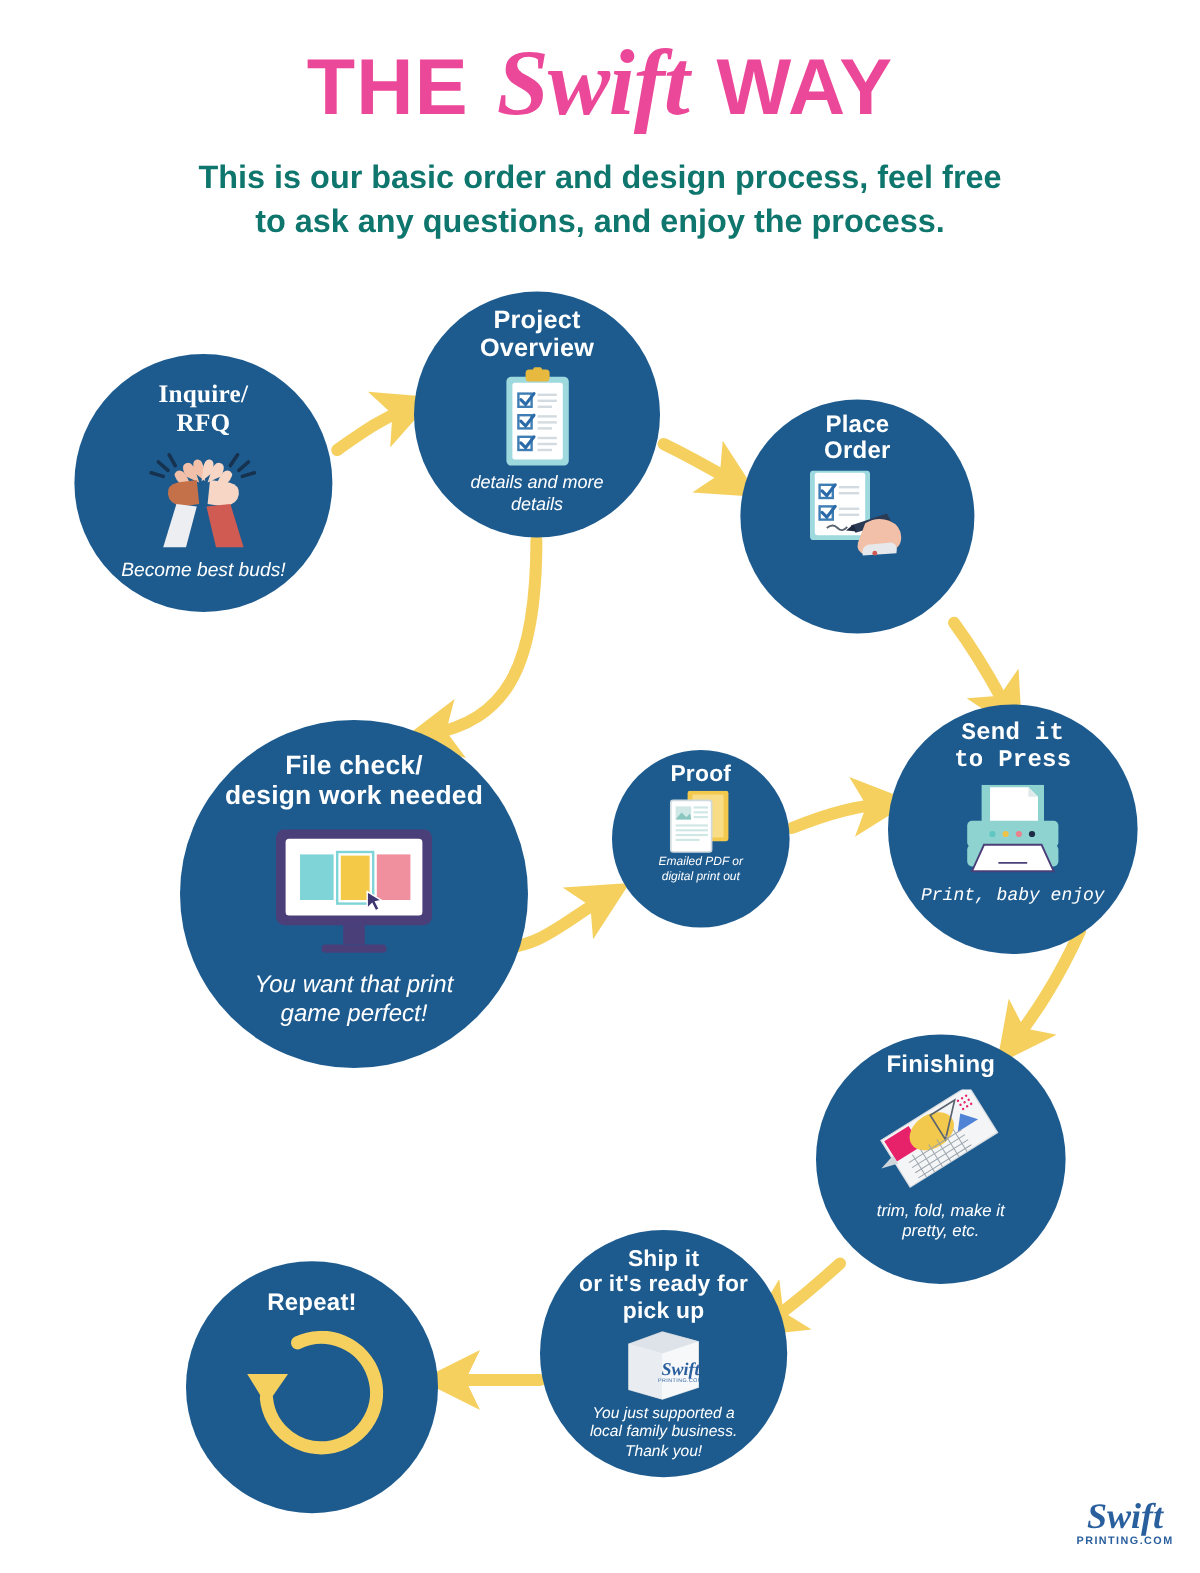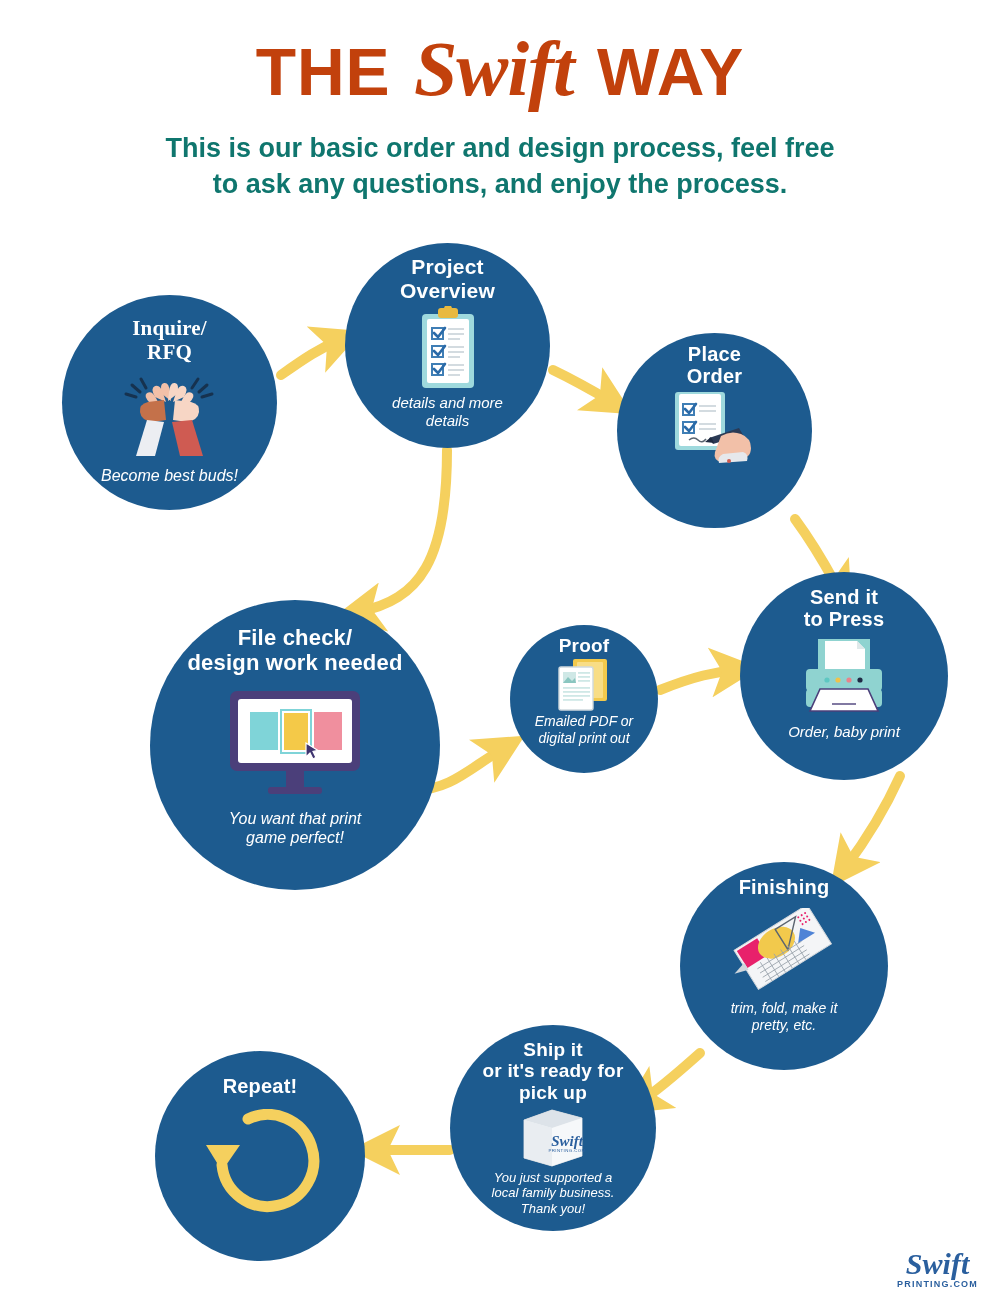--- a/index.html
+++ b/index.html
@@ -1,21 +1,21 @@
 <!DOCTYPE html>
 <html><head>
 <meta charset="utf-8">
 <style>
   html,body{margin:0;padding:0;background:#ffffff;}
   body{width:1000px;height:1311px;position:relative;overflow:hidden;
        font-family:"Liberation Sans","DejaVu Sans",sans-serif;}
 
   
   .header{position:absolute;left:0;top:0;width:1000px;text-align:center;}
-  .title{font-size:66px;font-weight:bold;color:#c2410c;letter-spacing:1px;
+  .title{font-size:66px;font-weight:bold;color:#ec4899;letter-spacing:1px;
          line-height:1;padding-top:30px;white-space:nowrap;}
   .title .plain{font-family:"Liberation Sans","DejaVu Sans",sans-serif;font-weight:bold;}
   .title .script{font-family:"Liberation Serif","DejaVu Serif",serif;font-style:italic;
          font-weight:bold;font-size:78px;letter-spacing:-1px;padding:0 4px;}
   .subtitle{font-size:27px;color:#0f766e;line-height:1.35;margin-top:22px;
             font-weight:700;}
 
   
   .flow-svg{position:absolute;left:0;top:0;width:1000px;height:1311px;}
 
@@ -33,31 +33,31 @@
   #n-inquire   .caption{font-size:16px;margin-top:6px;}
 
   #n-overview  {left:345px; top:243px; width:205px;height:205px; padding-top:12px;}
   #n-overview  .heading{font-size:21px;}
   #n-overview  .caption{font-size:15px;margin-top:4px;}
 
   #n-order     {left:617px; top:333px; width:195px;height:195px; padding-top:10px;}
   #n-order     .heading{font-size:20px;}
   #n-order     .caption{font-size:15px;margin-top:2px;}
 
-  #n-press     {left:740px; top:572px; width:208px;height:208px; padding-top:14px;}
+  #n-press     {left:740px; top:587px; width:208px;height:208px; padding-top:14px;font-family:Liberation Mono, monospace;}
   #n-press     .heading{font-size:20px;}
   #n-press     .caption{font-size:15px;margin-top:6px;}
 
   #n-proof     {left:510px; top:625px; width:148px;height:148px; padding-top:10px;}
   #n-proof     .heading{font-size:19px;}
-  #n-proof     .caption{font-size:14px;margin-top:2px;}
+  #n-proof     .caption{font-size:10px;margin-top:2px;}
 
   #n-filecheck {left:150px; top:600px; width:290px;height:290px; padding-top:26px;}
   #n-filecheck .heading{font-size:22px;}
-  #n-filecheck .caption{font-size:16px;margin-top:14px;}
+  #n-filecheck .caption{font-size:20px;margin-top:14px;}
 
   #n-finishing {left:680px; top:862px; width:208px;height:208px; padding-top:14px;}
   #n-finishing .heading{font-size:20px;}
   #n-finishing .caption{font-size:14px;margin-top:6px;}
 
   #n-ship      {left:450px; top:1025px;width:206px;height:206px; padding-top:14px;}
   #n-ship      .heading{font-size:19px;}
   #n-ship      .caption{font-size:13px;margin-top:2px;}
 
   #n-repeat    {left:155px; top:1051px;width:210px;height:210px; padding-top:24px;}
@@ -211,21 +211,21 @@
       <rect x="14" y="30" width="76" height="22" rx="4" fill="#8fd3d0"></rect>
       <circle cx="35" cy="41" r="2.6" fill="#5ec7c2"></circle>
       <circle cx="46" cy="41" r="2.6" fill="#f0c24a"></circle>
       <circle cx="57" cy="41" r="2.6" fill="#e8838b"></circle>
       <circle cx="68" cy="41" r="2.6" fill="#1f2a44"></circle>
       <rect x="14" y="50" width="76" height="18" rx="4" fill="#8fd3d0"></rect>
       <path d="M28,50 h48 l10,22 h-68 z" fill="#ffffff" stroke="#4b3f7a" stroke-width="1.6"></path>
       <line x1="40" y1="65" x2="64" y2="65" stroke="#4b3f7a" stroke-width="1.4"></line>
     </svg>
   </div>
-  <div class="caption">Order, baby print</div>
+  <div class="caption">Print, baby enjoy</div>
 </div>
 
 <div class="node" id="n-proof">
   <div class="heading">Proof</div>
   <div class="art" style="margin-top:3px;">
     <svg width="54" height="52" viewBox="0 0 54 52">
       <rect x="16" y="0" width="34" height="42" rx="2" fill="#f2c94c"></rect>
       <rect x="20" y="3" width="26" height="36" rx="1" fill="#f8dd86"></rect>
       <rect x="2" y="8" width="34" height="43" rx="2" fill="#ffffff" stroke="#cfd9de" stroke-width="1.4"></rect>
       <rect x="6" y="13" width="13" height="11" fill="#cfe8e6"></rect>

